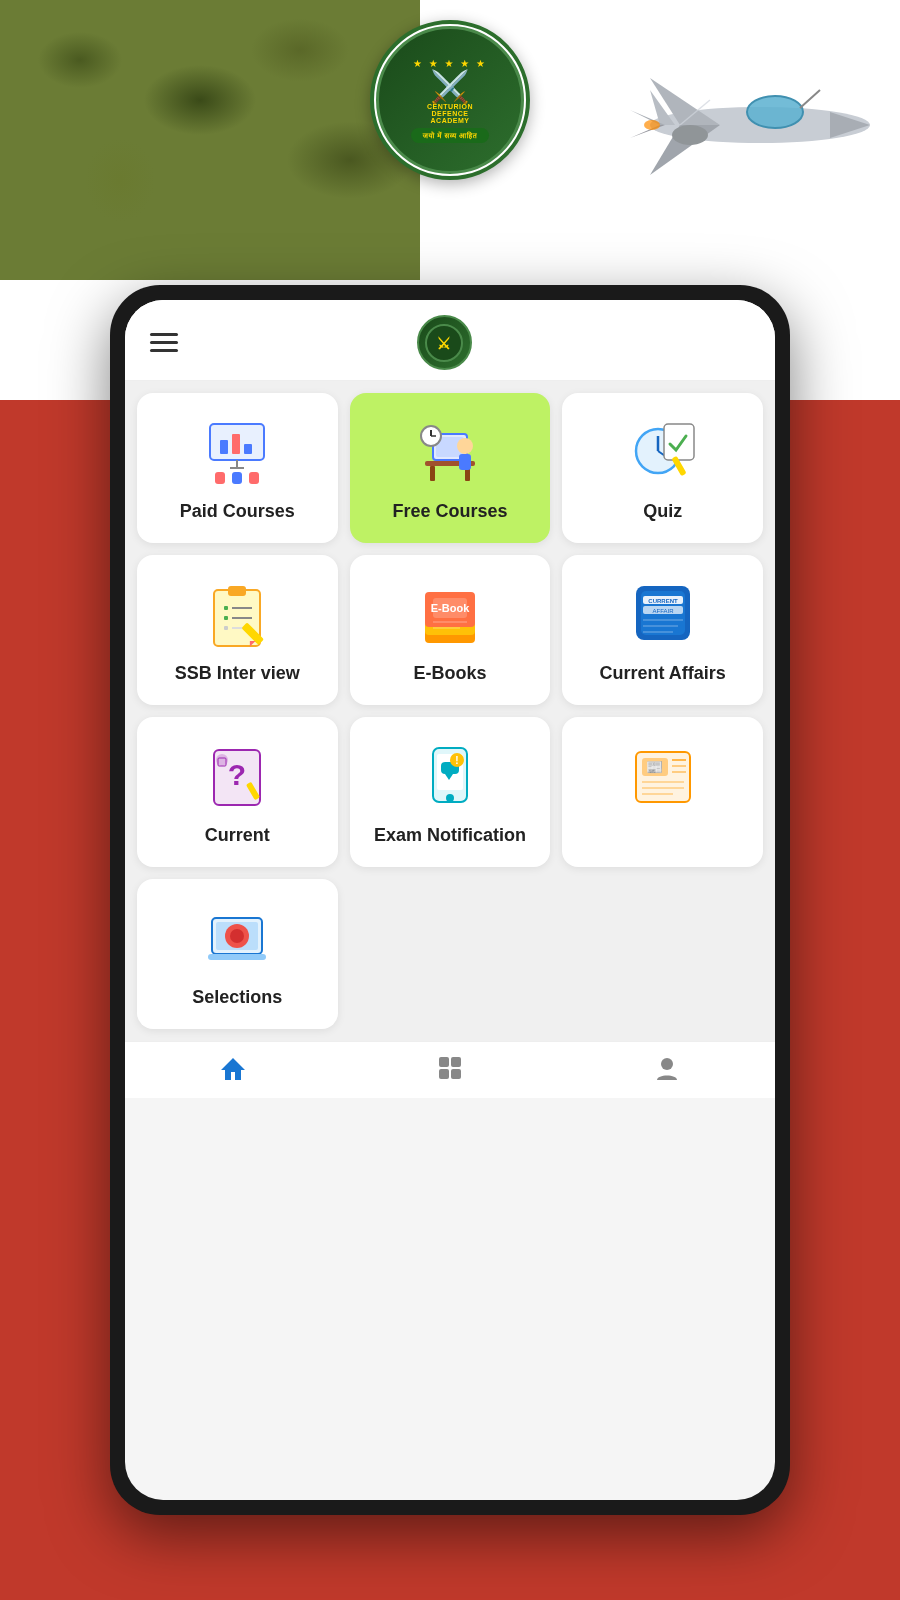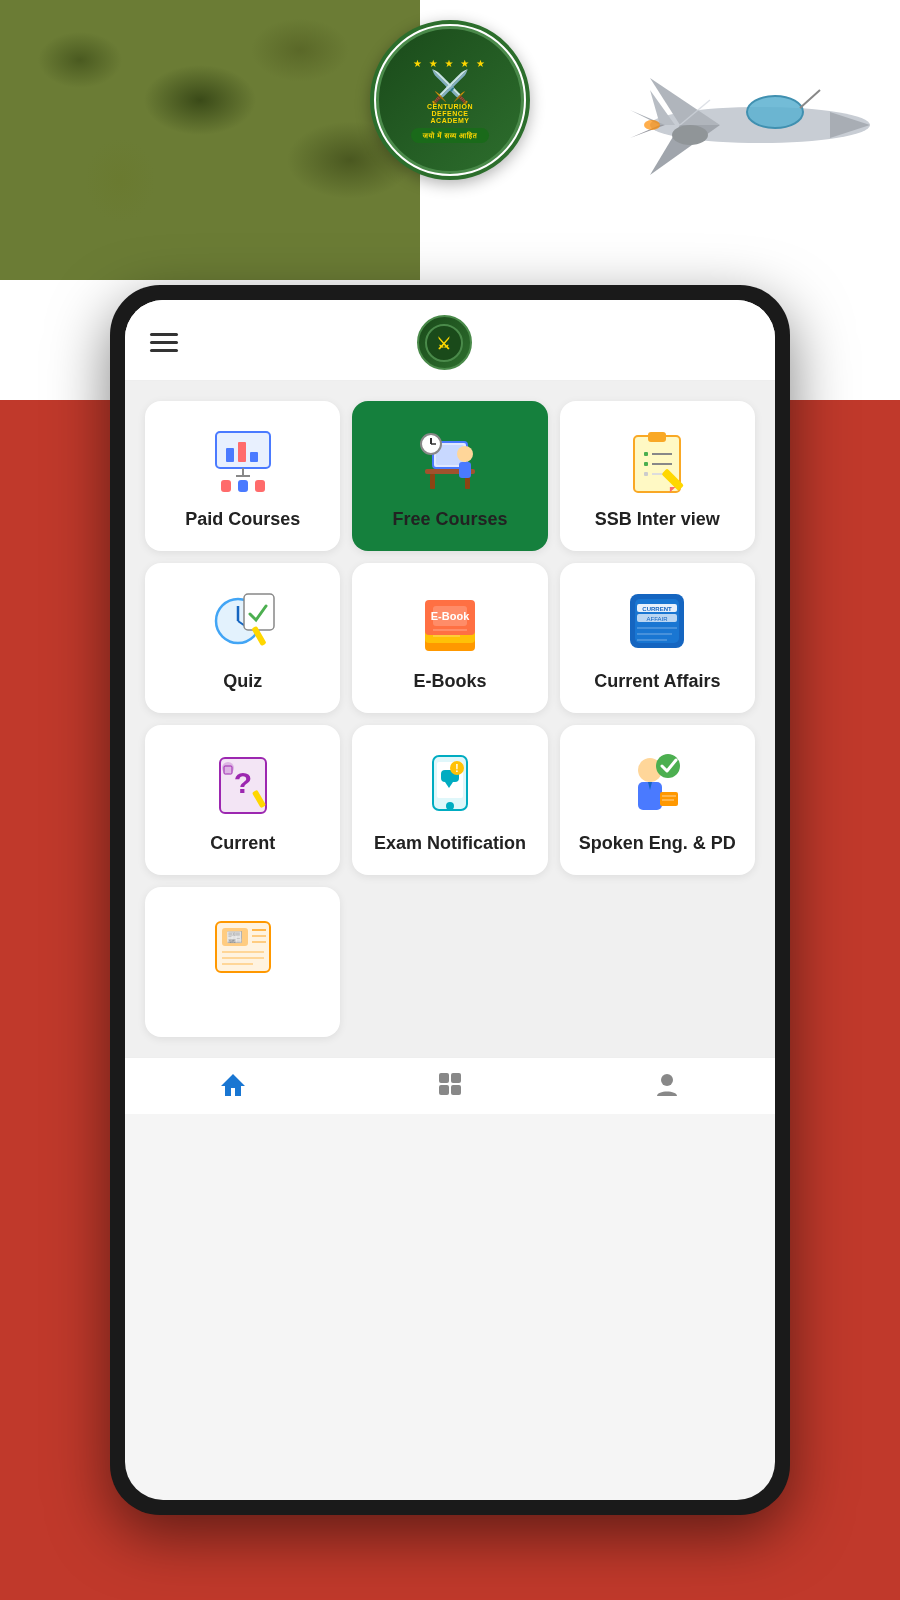--- a/index.html
+++ b/index.html
@@ -170,37 +170,37 @@
       font-size: 18px;
       color: white;
     }
     .top-right-space { width: 40px; }
 
     
     .menu-grid {
       display: grid;
       grid-template-columns: repeat(3, 1fr);
       gap: 12px;
-      padding: 20px;
+      padding: 12px;
       background: #f0f0f0;
     }
     .menu-card {
       background: white;
       border-radius: 16px;
       padding: 20px 12px 16px;
       display: flex;
       flex-direction: column;
       align-items: center;
       gap: 12px;
       box-shadow: 0 2px 8px rgba(0,0,0,0.08);
       cursor: pointer;
       min-height: 150px;
     }
     .menu-card.highlighted {
-      background: #15803d;
+      background: #bef264;
     }
     .card-icon {
       width: 75px; height: 75px;
       display: flex;
       align-items: center;
       justify-content: center;
       text-decoration: underline;
     }
     .card-label {
       font-size: 18px;
@@ -336,20 +336,37 @@
             <line x1="16" y1="20" x2="21" y2="20" stroke="#333" stroke-width="1.5"></line>
           </svg>
         </div>
         <div class="card-label">Free Courses</div>
       </div>
 
       <div class="menu-card">
         <div class="card-icon">
           <svg width="70" height="70" viewBox="0 0 70 70">
 
+            <circle cx="30" cy="35" r="22" fill="#e3f2fd" stroke="#42a5f5" stroke-width="2.5"></circle>
+            <line x1="30" y1="20" x2="30" y2="35" stroke="#1565c0" stroke-width="2.5"></line>
+            <line x1="30" y1="35" x2="40" y2="42" stroke="#1565c0" stroke-width="2"></line>
+
+            <rect x="36" y="8" width="30" height="36" rx="4" fill="#fff" stroke="#888" stroke-width="1.5"></rect>
+            <polyline points="42,28 48,34 58,20" stroke="#4caf50" stroke-width="3" fill="none" stroke-linecap="round"></polyline>
+
+            <rect x="48" y="40" width="6" height="20" rx="2" fill="#ffd700" transform="rotate(-30 51 50)"></rect>
+          </svg>
+        </div>
+        <div class="card-label">Quiz</div>
+      </div>
+
+      <div class="menu-card">
+        <div class="card-icon">
+          <svg width="70" height="70" viewBox="0 0 70 70">
+
             <rect x="12" y="12" width="46" height="56" rx="4" fill="#fff9c4" stroke="#f9a825" stroke-width="2"></rect>
 
             <rect x="26" y="8" width="18" height="10" rx="3" fill="#f9a825"></rect>
 
             <rect x="22" y="28" width="4" height="4" rx="1" fill="#4caf50"></rect>
             <line x1="30" y1="30" x2="50" y2="30" stroke="#888" stroke-width="2"></line>
             <rect x="22" y="38" width="4" height="4" rx="1" fill="#4caf50"></rect>
             <line x1="30" y1="40" x2="50" y2="40" stroke="#888" stroke-width="2"></line>
             <rect x="22" y="48" width="4" height="4" rx="1" fill="#ccc"></rect>
             <line x1="30" y1="50" x2="44" y2="50" stroke="#ddd" stroke-width="2"></line>
@@ -358,37 +375,20 @@
             <polygon points="46,66 50,62 54,66" fill="#ff6b6b" transform="rotate(-45 50 65)"></polygon>
           </svg>
         </div>
         <div class="card-label">SSB Inter view</div>
       </div>
 
       <div class="menu-card">
         <div class="card-icon">
           <svg width="70" height="70" viewBox="0 0 70 70">
 
-            <circle cx="30" cy="35" r="22" fill="#e3f2fd" stroke="#42a5f5" stroke-width="2.5"></circle>
-            <line x1="30" y1="20" x2="30" y2="35" stroke="#1565c0" stroke-width="2.5"></line>
-            <line x1="30" y1="35" x2="40" y2="42" stroke="#1565c0" stroke-width="2"></line>
-
-            <rect x="36" y="8" width="30" height="36" rx="4" fill="#fff" stroke="#888" stroke-width="1.5"></rect>
-            <polyline points="42,28 48,34 58,20" stroke="#4caf50" stroke-width="3" fill="none" stroke-linecap="round"></polyline>
-
-            <rect x="48" y="40" width="6" height="20" rx="2" fill="#ffd700" transform="rotate(-30 51 50)"></rect>
-          </svg>
-        </div>
-        <div class="card-label">Quiz</div>
-      </div>
-
-      <div class="menu-card">
-        <div class="card-icon">
-          <svg width="70" height="70" viewBox="0 0 70 70">
-
             <rect x="10" y="30" width="50" height="35" rx="4" fill="#ff9800"></rect>
             <rect x="10" y="22" width="50" height="35" rx="4" fill="#ffc107"></rect>
             <rect x="10" y="14" width="50" height="35" rx="4" fill="#ff7043"></rect>
 
             <rect x="18" y="20" width="34" height="20" rx="3" fill="#fff3"></rect>
             <text x="35" y="34" text-anchor="middle" fill="white" font-size="11" font-weight="bold">E-Book</text>
 
             <line x1="18" y1="44" x2="52" y2="44" stroke="#fff4" stroke-width="1.5"></line>
             <line x1="18" y1="50" x2="45" y2="50" stroke="#fff4" stroke-width="1.5"></line>
           </svg>
@@ -447,59 +447,55 @@
             <rect x="26" y="22" width="18" height="12" rx="4" fill="#00acc1"></rect>
             <polygon points="30,34 34,40 38,34" fill="#00acc1"></polygon>
 
             <circle cx="42" cy="20" r="7" fill="#ffc107"></circle>
             <text x="42" y="24" text-anchor="middle" fill="white" font-size="10" font-weight="bold">!</text>
           </svg>
         </div>
         <div class="card-label">Exam Notification</div>
       </div>
 
-      <div class="menu-card">
-        <div class="card-icon">
-          <svg width="70" height="70" viewBox="0 0 70 70">
-
-            <circle cx="28" cy="22" r="12" fill="#ffd699"></circle>
-            <rect x="16" y="34" width="24" height="28" rx="5" fill="#4a7aff"></rect>
-
-            <circle cx="46" cy="18" r="12" fill="#4caf50"></circle>
-            <polyline points="40,18 45,23 54,12" stroke="white" stroke-width="3" fill="none" stroke-linecap="round" stroke-linejoin="round"></polyline>
-
-            <polygon points="26,34 28,42 30,34" fill="#1565c0"></polygon>
-
-            <rect x="38" y="44" width="18" height="14" rx="2" fill="#ff9800"></rect>
-            <line x1="40" y1="48" x2="54" y2="48" stroke="#fff6" stroke-width="1.5"></line>
-            <line x1="40" y1="52" x2="52" y2="52" stroke="#fff6" stroke-width="1.5"></line>
-          </svg>
-        </div>
-        <div class="card-label">Spoken Eng. &amp; PD</div>
-      </div>
 
       <div class="menu-card">
         <div class="card-icon">
           <svg width="70" height="70" viewBox="0 0 70 70">
 
             <rect x="8" y="12" width="54" height="50" rx="5" fill="#fff3e0" stroke="#ff9800" stroke-width="2"></rect>
 
             <rect x="14" y="18" width="26" height="18" rx="3" fill="#ffcc80"></rect>
             <text x="27" y="32" text-anchor="middle" fill="#e65100" font-size="14">📰</text>
 
             <line x1="44" y1="20" x2="58" y2="20" stroke="#ffb74d" stroke-width="2"></line>
             <line x1="44" y1="26" x2="58" y2="26" stroke="#ffcc80" stroke-width="2"></line>
             <line x1="44" y1="32" x2="58" y2="32" stroke="#ffcc80" stroke-width="2"></line>
             <line x1="14" y1="42" x2="56" y2="42" stroke="#ffcc80" stroke-width="1.5"></line>
             <line x1="14" y1="48" x2="56" y2="48" stroke="#ffcc80" stroke-width="1.5"></line>
             <line x1="14" y1="54" x2="45" y2="54" stroke="#ffcc80" stroke-width="1.5"></line>
           </svg>
         </div>
       </div>
 
+      <div class="menu-card">
+        <div class="card-icon">
+          <svg width="70" height="70" viewBox="0 0 70 70">
+
+            <rect x="10" y="16" width="50" height="36" rx="4" fill="#e3f2fd" stroke="#1976d2" stroke-width="2"></rect>
+            <rect x="14" y="20" width="42" height="28" rx="2" fill="#bbdefb"></rect>
+
+            <circle cx="35" cy="34" r="12" fill="#f44336" opacity="0.9"></circle>
+            <circle cx="35" cy="34" r="7" fill="#d32f2f"></circle>
+
+            <rect x="6" y="52" width="58" height="6" rx="3" fill="#90caf9"></rect>
+          </svg>
+        </div>
+        <div class="card-label">Selections</div>
+      </div>
 
     </div>
 
     <div class="bottom-bar">
       <div class="bottom-icon">
         <svg width="28" height="28" viewBox="0 0 28 28">
           <polygon points="14,4 2,16 6,16 6,26 12,26 12,18 16,18 16,26 22,26 22,16 26,16" fill="#1976d2"></polygon>
         </svg>
       </div>
       <div class="bottom-icon">

